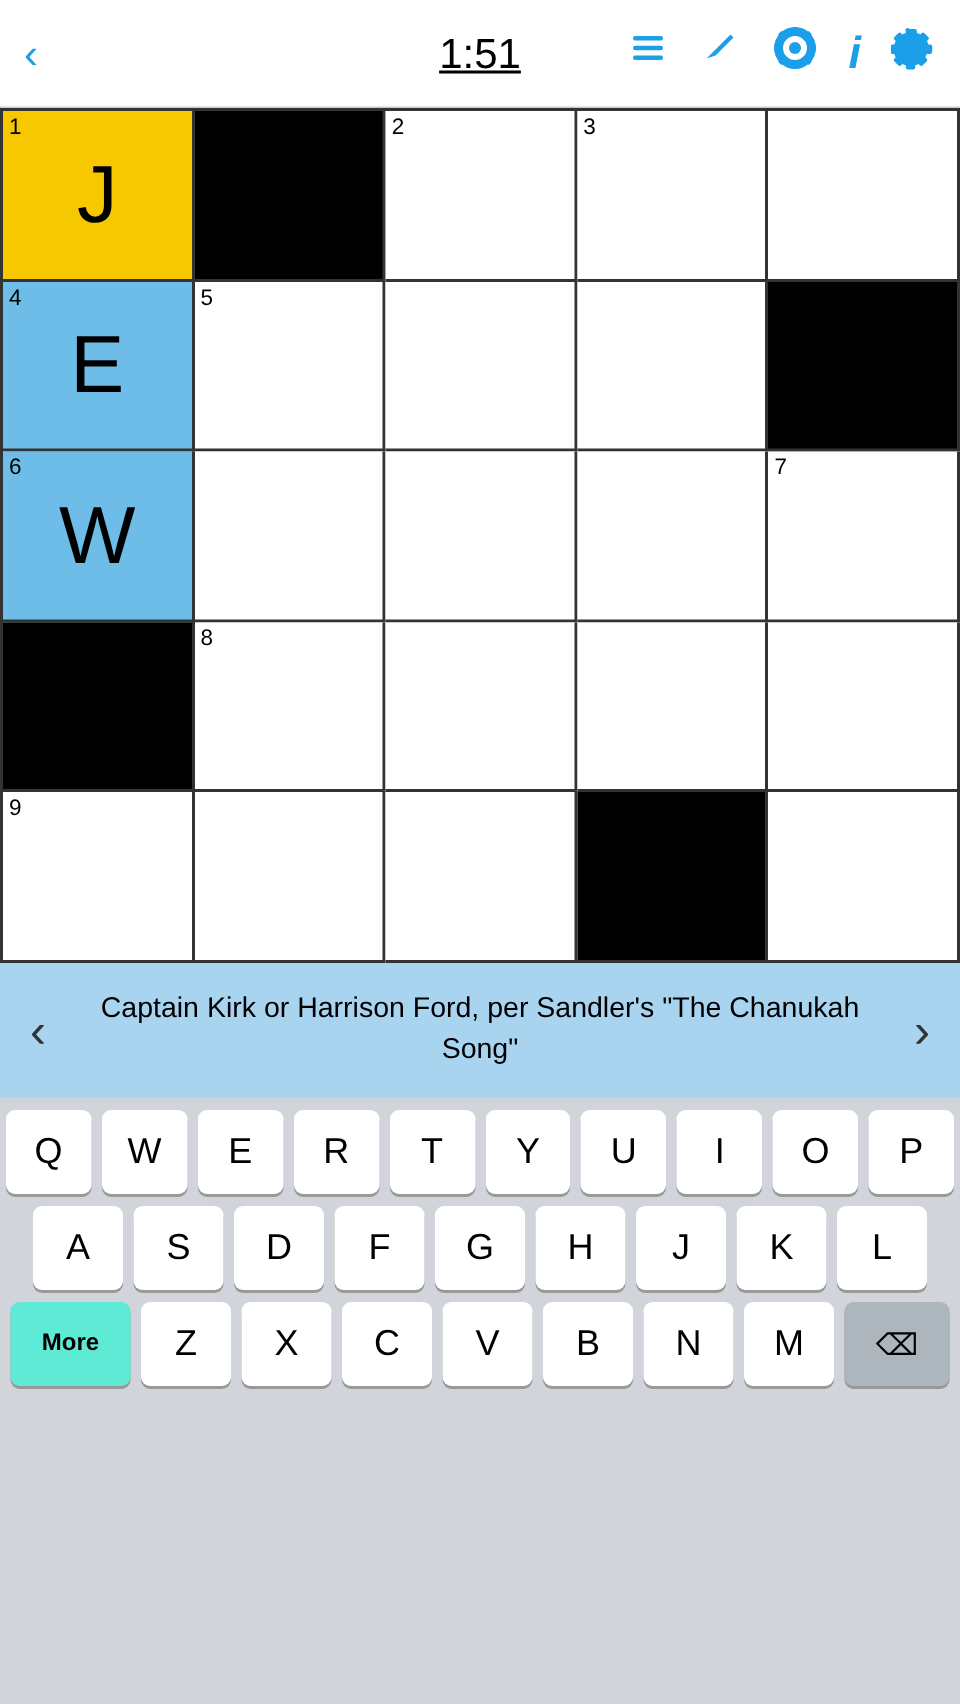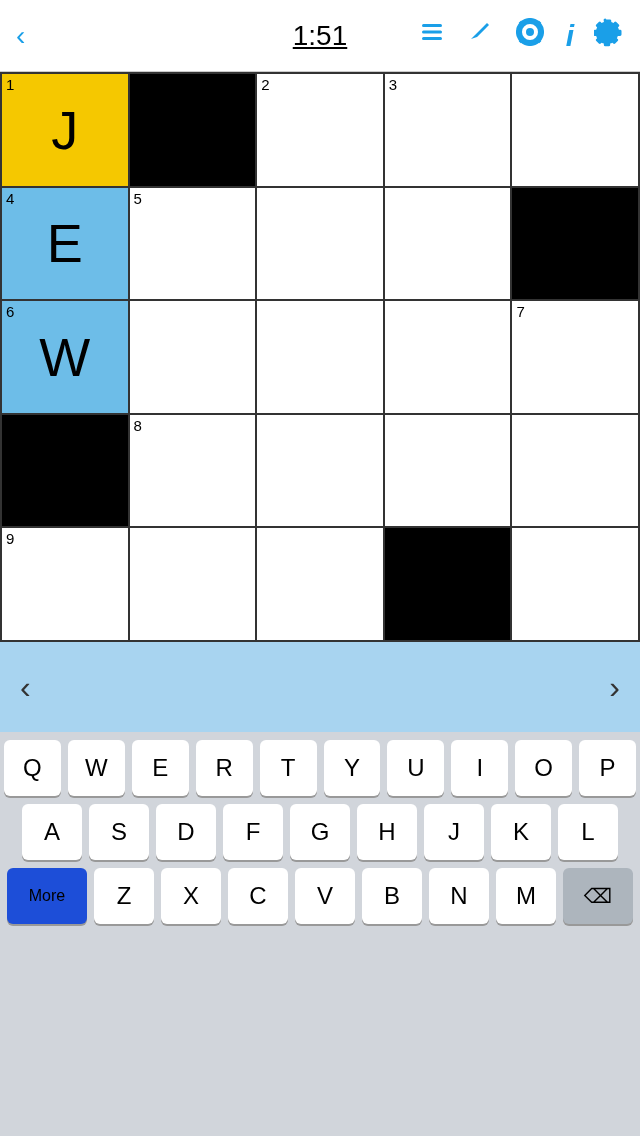--- a/index.html
+++ b/index.html
@@ -135,25 +135,25 @@
       font-weight: 400;
       color: #000;
       cursor: pointer;
       box-shadow: 0 2px 0 #999;
       user-select: none;
       flex: 1;
       max-width: 60px;
     }
 
     .key.special {
-      background: #1d4ed8;
+      background: #5eead4;
       font-size: 16px;
       min-width: 72px;
       max-width: 80px;
-      font-weight: 400;
+      font-weight: 700;
       color: #000;
     }
 
     .key.delete-key {
       background: #adb5bd;
       min-width: 60px;
       max-width: 70px;
     }
 
     .delete-symbol {
@@ -252,20 +252,21 @@
       </div>
       <div class="cell white"></div>
       <div class="cell white"></div>
       <div class="cell black"></div>
       <div class="cell white"></div>
     </div>
 </div>
 
 <div id="clue-bar">
   <span class="nav-arrow">‹</span>
+  <span class="clue-text">Captain Kirk or Harrison Ford, per Sandler's "The Chanukah Song"</span>
   <span class="nav-arrow">›</span>
 </div>
 
 <div id="keyboard">
   <div class="key-row" id="row1">
       <div class="key">Q</div>
       <div class="key">W</div>
       <div class="key">E</div>
       <div class="key">R</div>
       <div class="key">T</div>

